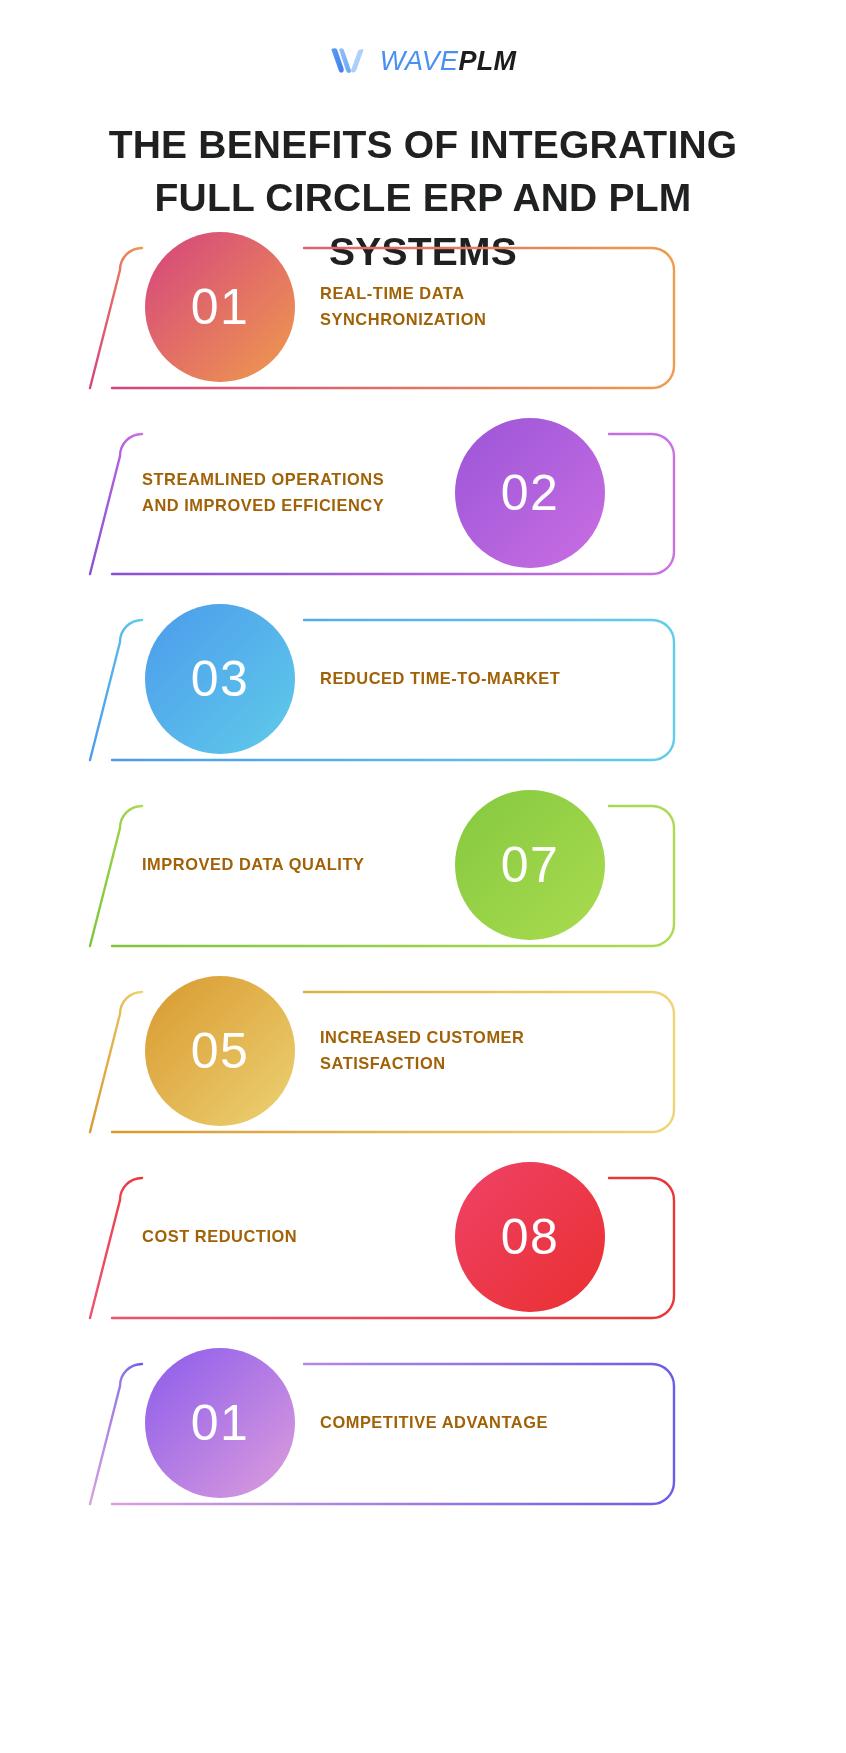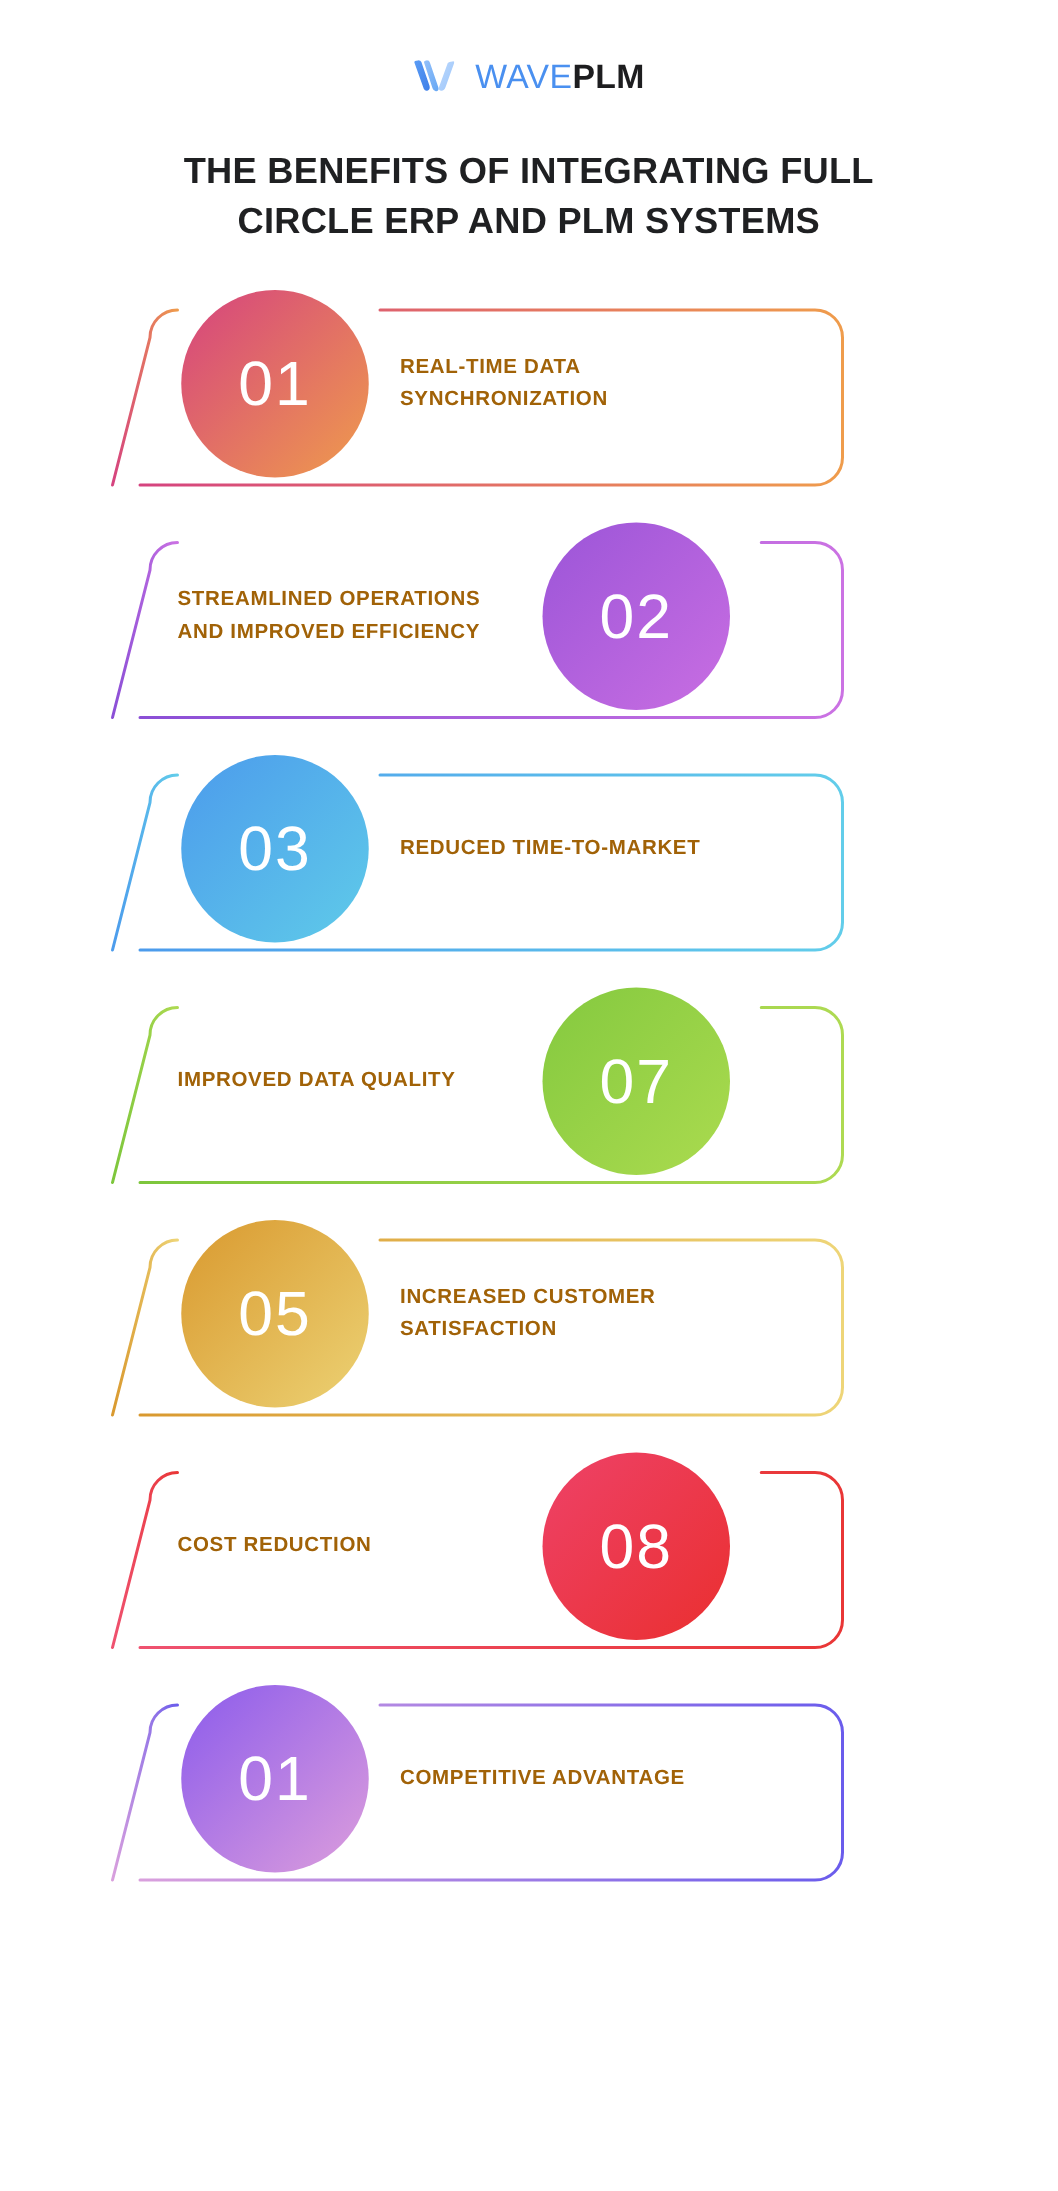--- a/index.html
+++ b/index.html
@@ -19,38 +19,39 @@
 
   
   .brand {
     position: absolute;
     top: 41px; left: 0; right: 0;
     display: flex;
     align-items: center;
     justify-content: center;
     gap: 16px;
     height: 40px;
+    font-style: italic;
   }
   .brand-mark { width: 34px; height: 26px; display: block; }
   .brand-text {
     font-size: 27px;
     letter-spacing: 0.3px;
     line-height: 1;
     white-space: nowrap;
   }
   .brand-text .b1 { color: #4a90f0; font-weight: 400; }
   .brand-text .b2 { color: #1d1d1f; font-weight: 700; }
 
   .page-title {
     position: absolute;
     top: 118px;
     left: 103px;
     width: 640px;
     text-align: center;
-    font-size: 29px;
+    font-size: 39px;
     font-weight: 700;
     line-height: 1.37;
     letter-spacing: 0.2px;
     color: #1f2022;
     text-transform: uppercase;
   }
 
   
   .list {
     position: absolute;
@@ -85,21 +86,21 @@
     display: flex;
     align-items: center;
     justify-content: center;
     color: #ffffff;
     font-size: 50px;
     font-weight: 300;
     letter-spacing: 1.5px;
     line-height: 1;
   }
   .row.left  .bubble { left: 145px; }
-  .row.right .bubble { left: 434px; }
+  .row.right .bubble { left: 455px; }
 
   
   .caption {
     position: absolute;
     top: 0;
     height: 150px;
     display: flex;
     flex-direction: column;
     justify-content: center;
     font-size: 16.4px;

